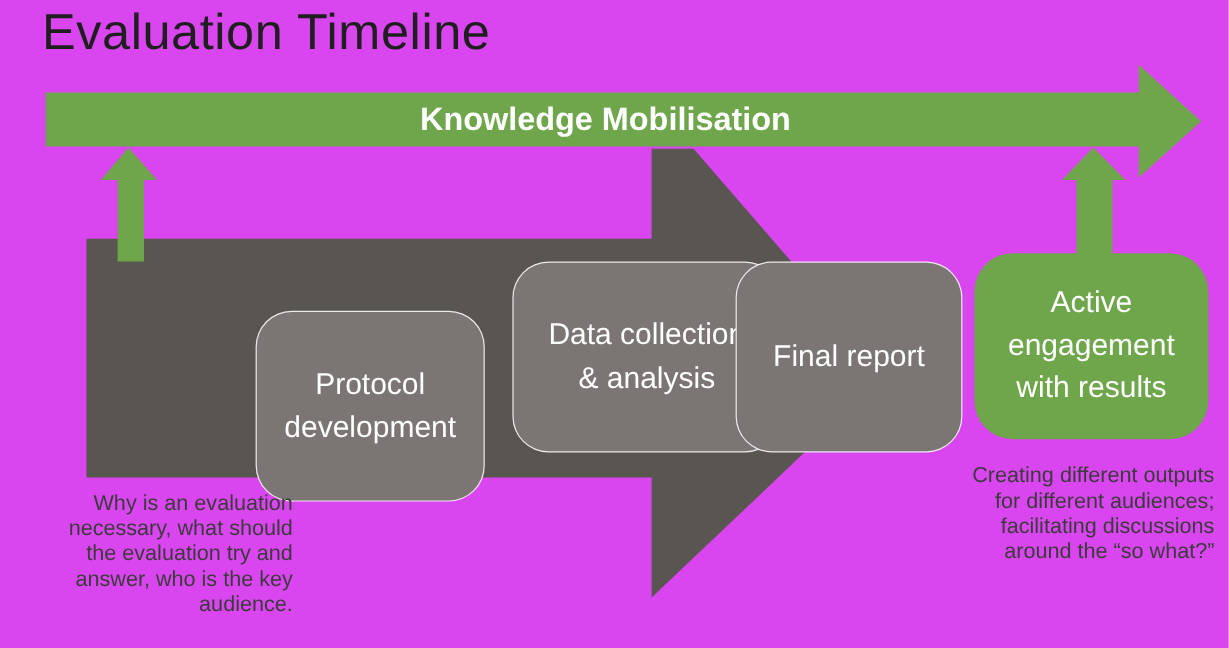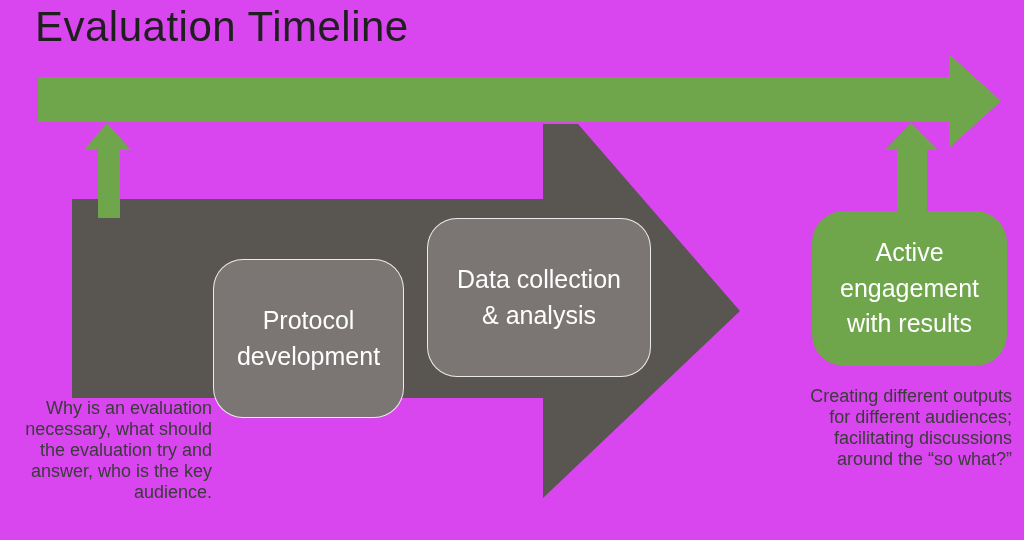--- a/index.html
+++ b/index.html
@@ -67,47 +67,51 @@
     border:none;
     border-radius:32px;
   }
   .caption{
     position:absolute;
     color:var(--text-dark);
     font-size:18px;
     line-height:1.17;
     text-align:right;
   }
-  .caption.left{left:0;top:398px;width:212px;}
+  .caption.left{left:0;top:409px;width:212px;padding-left:32px;}
   .caption.right{left:808px;top:386px;width:204px;}
 </style>
 </head>
 <body>
 
 <div class="slide">
 
   <h1 class="slide-title">Evaluation Timeline</h1>
 
   <svg class="shape-layer" viewBox="0 0 1024 540" width="1024" height="540" aria-hidden="true">
 
     <polygon class="poly-gray" points="72,199 543,199 543,124 578,124 740,311 543,498 543,398 72,398"></polygon>
 
     <polygon class="poly-green" points="38,77 949,77 949,54 1001,101 949,148 949,122 38,122"></polygon>
 
     <polygon class="poly-green" points="98,218 98,150 84,150 107,123 131,150 120,150 120,218"></polygon>
 
     <polygon class="poly-green" points="897,218 897,150 885,150 911,123 938,150 927,150 927,218"></polygon>
   </svg>
 
+  <div class="banner-label">Knowledge Mobilisation</div>
 
   <div class="stage s2">
     <span>Protocol development</span>
   </div>
   <div class="stage s3">
     <span>Data collection &amp; analysis</span>
+  </div>
+  <div class="stage s4">
+    <span>Final report</span>
   </div>
   <div class="stage green">
     <span>Active engagement with results</span>
   </div>
 
   <div class="caption left">Why is an evaluation necessary, what should the evaluation try and answer, who is the key audience.</div>
   <div class="caption right">Creating different outputs for different audiences; facilitating discussions around the “so what?”</div>
 
 </div>
 

